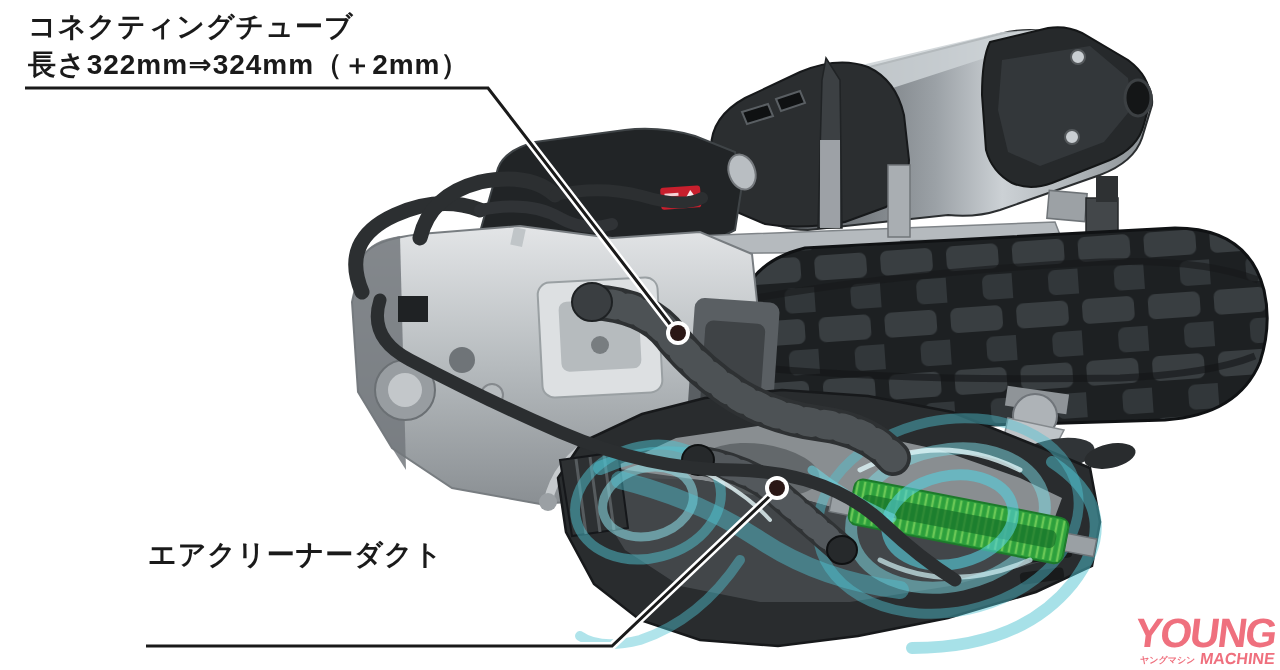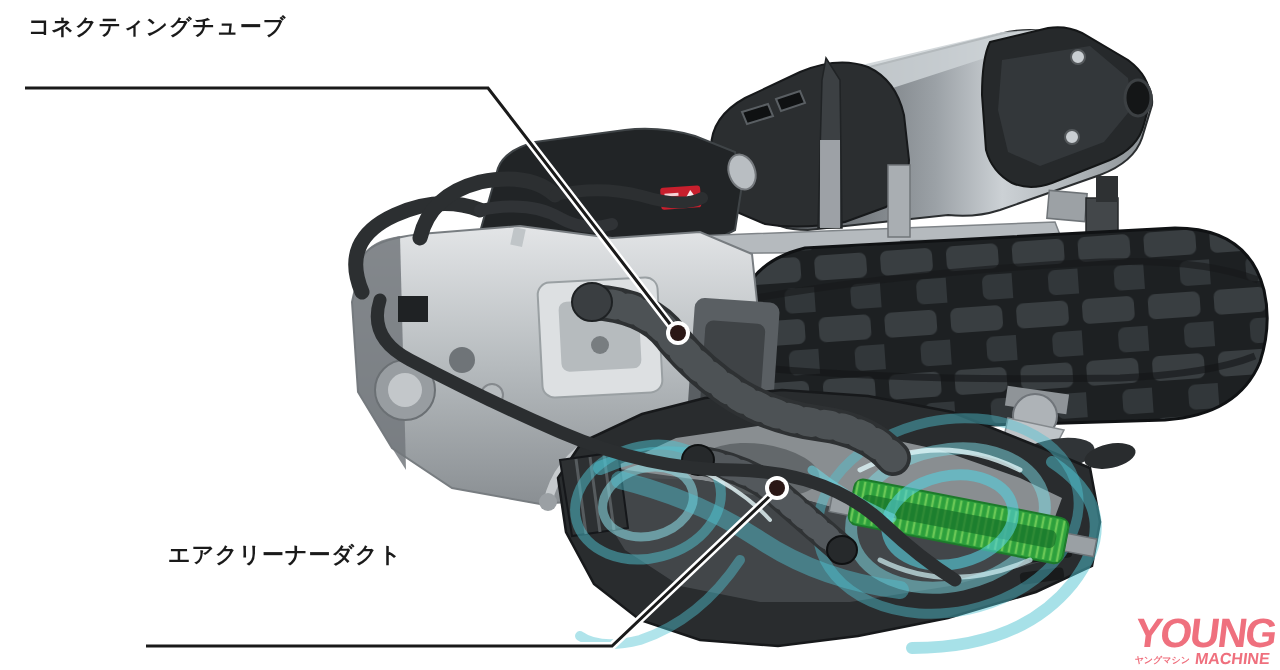--- a/index.html
+++ b/index.html
@@ -3,34 +3,34 @@
 <meta charset="utf-8">
 <style>
   html,body{margin:0;padding:0;background:#ffffff;}
   #stage{
     position:relative;width:1280px;height:670px;overflow:hidden;background:#ffffff;
     font-family:"Liberation Sans","DejaVu Sans",sans-serif;
   }
   #art{position:absolute;left:0;top:0;width:1280px;height:670px;}
   .callout{
     position:absolute;color:var(--color-text,#1a1a1a);
-    font-weight:bold;font-size:22px;line-height:38px;letter-spacing:1px;
+    font-weight:bold;font-size:28px;line-height:38px;letter-spacing:1px;
     white-space:nowrap;
   }
   .callout-top{left:28px;top:8px;}
-  .callout-bottom{left:148px;top:536px;margin-left:20px;}
+  .callout-bottom{left:148px;top:536px;}
   .logo{
     position:absolute;right:5px;bottom:3px;text-align:right;
     color:var(--color-logo,#ef707e);line-height:1;
   }
   .logo-young{
     display:inline-block;font-weight:900;font-size:41px;letter-spacing:-2px;
     transform:skewX(-7deg);line-height:0.82;
   }
-  .logo-sub{display:flex;align-items:flex-end;gap:5px;margin-top:0px;}
+  .logo-sub{display:flex;align-items:flex-end;justify-content:flex-end;gap:5px;margin-top:0px;}
   .logo-katakana{display:inline-block;font-size:9px;font-weight:bold;letter-spacing:0px;padding-bottom:2px;}
   .logo-machine{display:inline-block;font-size:16px;font-weight:900;transform:skewX(-7deg);letter-spacing:0px;}
 </style>
 </head>
 <body>
 
 <div id="stage">
 
   <svg id="art" viewBox="0 0 1280 670" xmlns="http://www.w3.org/2000/svg">
     <defs>
@@ -198,20 +198,21 @@
     <g fill="none">
       <path d="M146,646 L612,646 L771,495" stroke="#ffffff" stroke-width="8"></path>
       <path d="M146,646 L612,646 L772,494" stroke="#1a1a1a" stroke-width="3"></path>
       <circle cx="777" cy="488" r="12" fill="#ffffff"></circle>
       <circle cx="777" cy="488" r="8" fill="#2a1715"></circle>
     </g>
   </svg>
 
   <div class="callout callout-top">
     <div>コネクティングチューブ</div>
+    <div>長さ322mm⇒324mm（＋2mm）</div>
   </div>
 
   <div class="callout callout-bottom">
     <div>エアクリーナーダクト</div>
   </div>
 
   <div class="logo">
     <span class="logo-young">YOUNG</span>
     <div class="logo-sub">
       <span class="logo-katakana">ヤングマシン</span>

